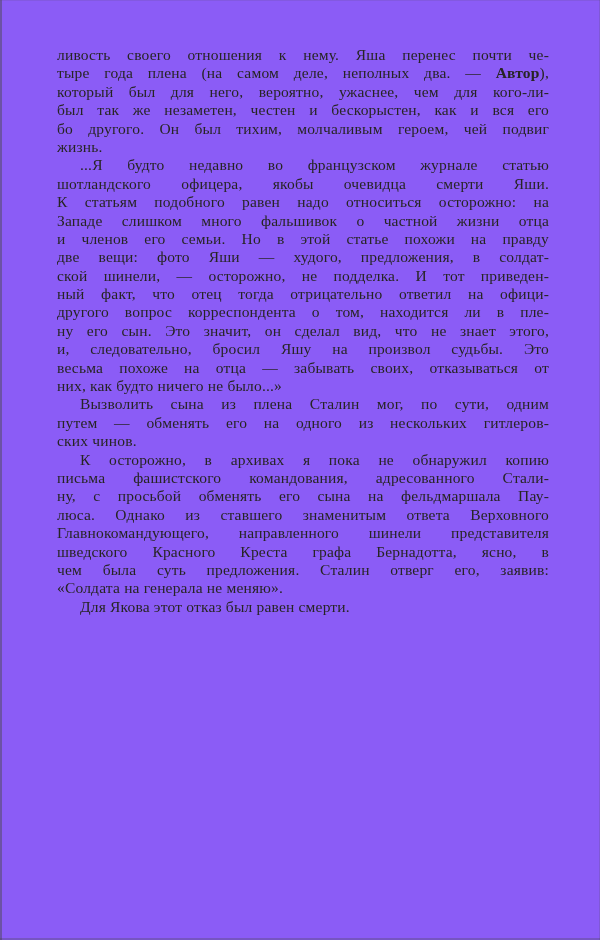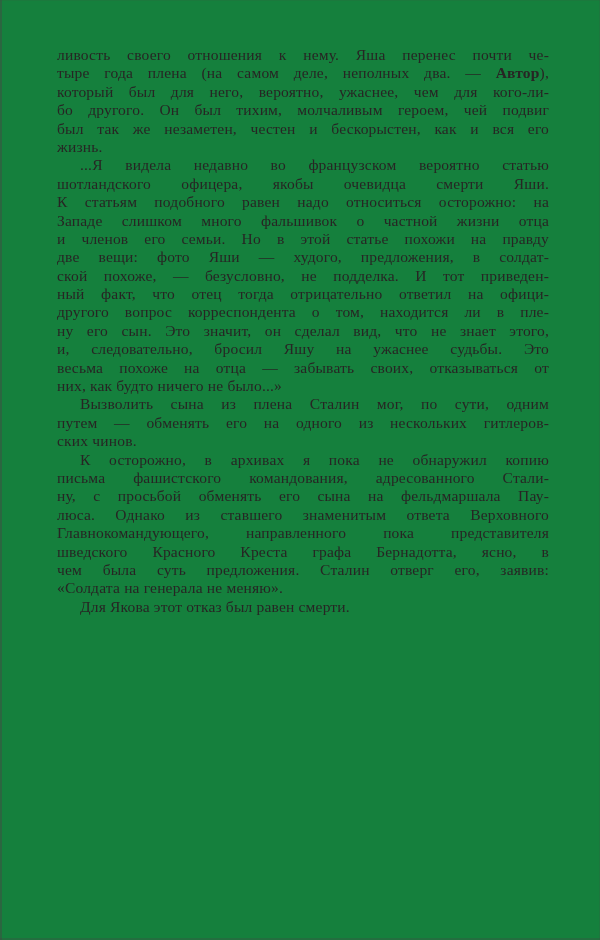--- a/index.html
+++ b/index.html
@@ -5,21 +5,21 @@
   html, body {
     margin: 0;
     padding: 0;
     background: #8f8d88;
   }
   .scan-page {
     position: relative;
     width: 600px;
     height: 940px;
     margin: 0;
-    background: #15803d;
+    background: #8b5cf6;
     box-sizing: border-box;
     box-shadow:
       inset 2px 0 0 rgba(70,70,68,.45),
       inset 0 -2px 0 rgba(70,70,68,.30),
       inset -1px 0 0 rgba(70,70,68,.18),
       inset 0 1px 0 rgba(70,70,68,.12);
     overflow: hidden;
   }
   .text-block {
     position: absolute;
@@ -51,50 +51,50 @@
 </style>
 </head>
 <body>
 
 <div class="scan-page">
   <div class="text-block">
       <div class="paragraph">
         <div class="line just">ливость своего отношения к нему. Яша перенес почти че-</div>
         <div class="line just">тыре года плена (на самом деле, неполных два. — <b>Автор</b>),</div>
         <div class="line just">который был для него, вероятно, ужаснее, чем для кого-ли-</div>
+        <div class="line just">был так же незаметен, честен и бескорыстен, как и вся его</div>
         <div class="line just">бо другого. Он был тихим, молчаливым героем, чей подвиг</div>
-        <div class="line just">был так же незаметен, честен и бескорыстен, как и вся его</div>
         <div class="line last">жизнь.</div>
       </div>
       <div class="paragraph">
-        <div class="line just indent">...Я видела недавно во французском вероятно статью</div>
+        <div class="line just indent">...Я будто недавно во французском журнале статью</div>
         <div class="line just">шотландского офицера, якобы очевидца смерти Яши.</div>
         <div class="line just">К статьям подобного равен надо относиться осторожно: на</div>
         <div class="line just">Западе слишком много фальшивок о частной жизни отца</div>
         <div class="line just">и членов его семьи. Но в этой статье похожи на правду</div>
         <div class="line just">две вещи: фото Яши — худого, предложения, в солдат-</div>
-        <div class="line just">ской похоже, — безусловно, не подделка. И тот приведен-</div>
+        <div class="line just">ской шинели, — осторожно, не подделка. И тот приведен-</div>
         <div class="line just">ный факт, что отец тогда отрицательно ответил на офици-</div>
         <div class="line just">другого вопрос корреспондента о том, находится ли в пле-</div>
         <div class="line just">ну его сын. Это значит, он сделал вид, что не знает этого,</div>
-        <div class="line just">и, следовательно, бросил Яшу на ужаснее судьбы. Это</div>
+        <div class="line just">и, следовательно, бросил Яшу на произвол судьбы. Это</div>
         <div class="line just">весьма похоже на отца — забывать своих, отказываться от</div>
         <div class="line last">них, как будто ничего не было...»</div>
       </div>
       <div class="paragraph">
         <div class="line just indent">Вызволить сына из плена Сталин мог, по сути, одним</div>
         <div class="line just">путем — обменять его на одного из нескольких гитлеров-</div>
         <div class="line last">ских чинов.</div>
       </div>
       <div class="paragraph">
         <div class="line just indent">К осторожно, в архивах я пока не обнаружил копию</div>
         <div class="line just">письма фашистского командования, адресованного Стали-</div>
         <div class="line just">ну, с просьбой обменять его сына на фельдмаршала Пау-</div>
         <div class="line just">люса. Однако из ставшего знаменитым ответа Верховного</div>
-        <div class="line just">Главнокомандующего, направленного пока представителя</div>
+        <div class="line just">Главнокомандующего, направленного шинели представителя</div>
         <div class="line just">шведского Красного Креста графа Бернадотта, ясно, в</div>
         <div class="line just">чем была суть предложения. Сталин отверг его, заявив:</div>
         <div class="line last">«Солдата на генерала не меняю».</div>
       </div>
       <div class="paragraph">
         <div class="line last indent">Для Якова этот отказ был равен смерти.</div>
       </div>
     </div>
 </div>
 

